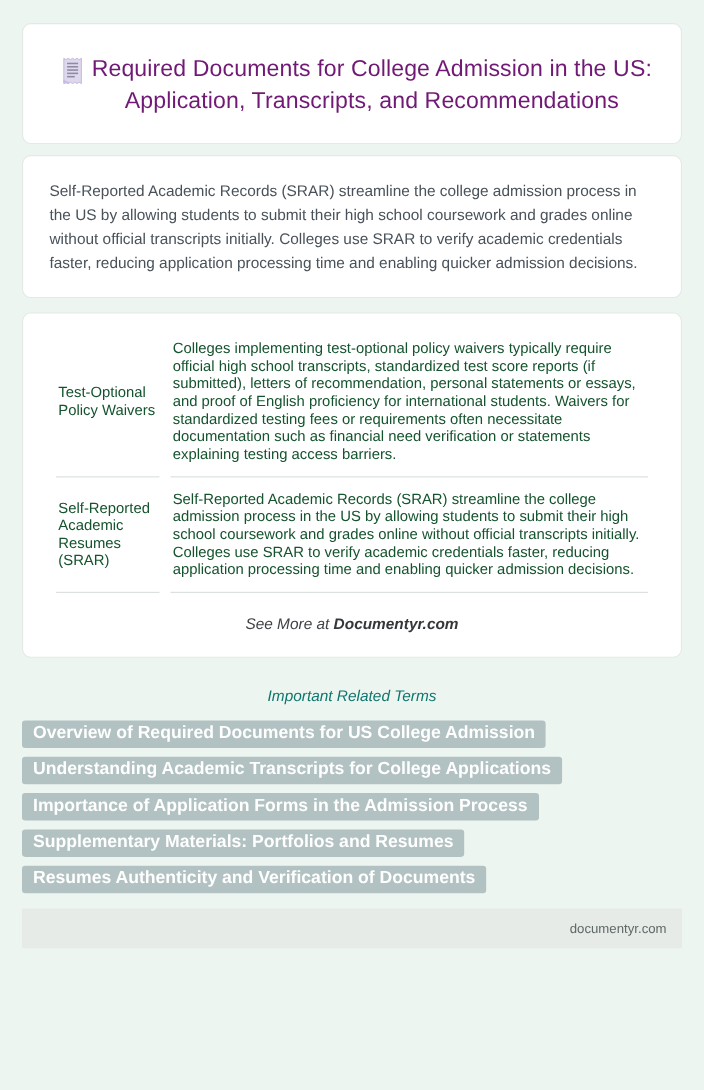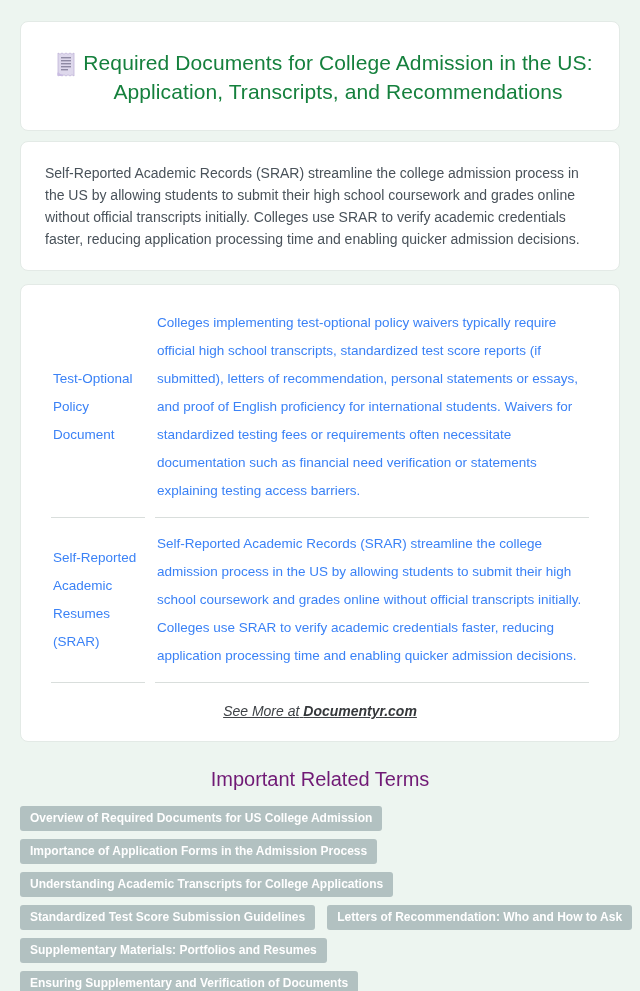--- a/index.html
+++ b/index.html
@@ -29,21 +29,21 @@
     margin-bottom: 10px;
   }
   .doc-icon { flex: 0 0 auto; margin: 3px 6px 0 8px; }
   h1.page-title {
     flex: 1;
     margin: 0;
     text-align: center;
     font-size: 21px;
     line-height: 29px;
     font-weight: 500;
-    color: #15803d;
+    color: #701a75;
     letter-spacing: 0.1px;
   }
   
   .intro-card { padding: 20px 24px; margin-bottom: 13px; }
   .intro-card p {
     margin: 0;
     font-size: 14px;
     line-height: 22px;
     color: #49525a;
   }
@@ -53,49 +53,49 @@
     width: 100%;
     border-collapse: separate;
     border-spacing: 10px 0;
     table-layout: fixed;
   }
   td {
     border-bottom: 1px solid #d9dedc;
     padding: 12px 2px;
     vertical-align: middle;
     font-size: 13.5px;
-    line-height: 28px;
-    color: #3b82f6;
+    line-height: 16px;
+    color: #14532d;
   }
   td.term { width: 90px; }
   .see-more {
     text-align: center;
     font-style: italic;
     font-size: 14px;
     color: #3f4347;
     padding-top: 20px;
-    text-decoration: underline;
   }
   .see-more b { color: #35383b; }
   
   h2.related-heading {
     margin: 26px 0 15px;
     text-align: center;
-    font-size: 20px;
+    font-size: 14px;
     font-weight: 500;
-    color: #701a75;
+    color: #0f766e;
+    font-style: italic;
   }
   .tags { }
   .tag-row { display: flex; gap: 12px; margin-bottom: 8px; }
   .tag {
     display: inline-block;
     white-space: nowrap;
     background: #b2c1c1;
     color: #ffffff;
-    font-size: 12px;
+    font-size: 16px;
     font-weight: bold;
     line-height: 14px;
     padding: 5px 10px 6px;
     border-radius: 3px;
     cursor: pointer;
   }
   
   .footer {
     margin-top: 14px;
     height: 36px;
@@ -129,21 +129,21 @@
   </div>
 
   <div class="card intro-card">
     <p>Self-Reported Academic Records (SRAR) streamline the college admission process in the US by allowing students to submit their high school coursework and grades online without official transcripts initially. Colleges use SRAR to verify academic credentials faster, reducing application processing time and enabling quicker admission decisions.</p>
   </div>
 
   <div class="card table-card">
     <table class="terms-table">
       <tbody>
           <tr>
-        <td class="term">Test-Optional Policy Document</td>
+        <td class="term">Test-Optional Policy Waivers</td>
         <td class="desc">Colleges implementing test-optional policy waivers typically require official high school transcripts, standardized test score reports (if submitted), letters of recommendation, personal statements or essays, and proof of English proficiency for international students. Waivers for standardized testing fees or requirements often necessitate documentation such as financial need verification or statements explaining testing access barriers.</td>
       </tr>
       <tr>
         <td class="term">Self-Reported Academic Resumes (SRAR)</td>
         <td class="desc">Self-Reported Academic Records (SRAR) streamline the college admission process in the US by allowing students to submit their high school coursework and grades online without official transcripts initially. Colleges use SRAR to verify academic credentials faster, reducing application processing time and enabling quicker admission decisions.</td>
       </tr>
     </tbody>
       </table>
     <div class="see-more">
       <span>See More at</span>
@@ -151,34 +151,30 @@
     </div>
   </div>
 
   <h2 class="related-heading">Important Related Terms</h2>
 
   <div class="tags">
     <div class="tag-row">
       <span class="tag">Overview of Required Documents for US College Admission</span>
     </div>
     <div class="tag-row">
-      <span class="tag">Importance of Application Forms in the Admission Process</span>
-    </div>
-    <div class="tag-row">
       <span class="tag">Understanding Academic Transcripts for College Applications</span>
     </div>
     <div class="tag-row">
-      <span class="tag">Standardized Test Score Submission Guidelines</span>
-      <span class="tag">Letters of Recommendation: Who and How to Ask</span>
+      <span class="tag">Importance of Application Forms in the Admission Process</span>
     </div>
     <div class="tag-row">
       <span class="tag">Supplementary Materials: Portfolios and Resumes</span>
     </div>
     <div class="tag-row">
-      <span class="tag">Ensuring Supplementary and Verification of Documents</span>
+      <span class="tag">Resumes Authenticity and Verification of Documents</span>
     </div>
   </div>
 
   <div class="footer">
     <span>documentyr.com</span>
   </div>
 
 </div>
 
 </body></html>

